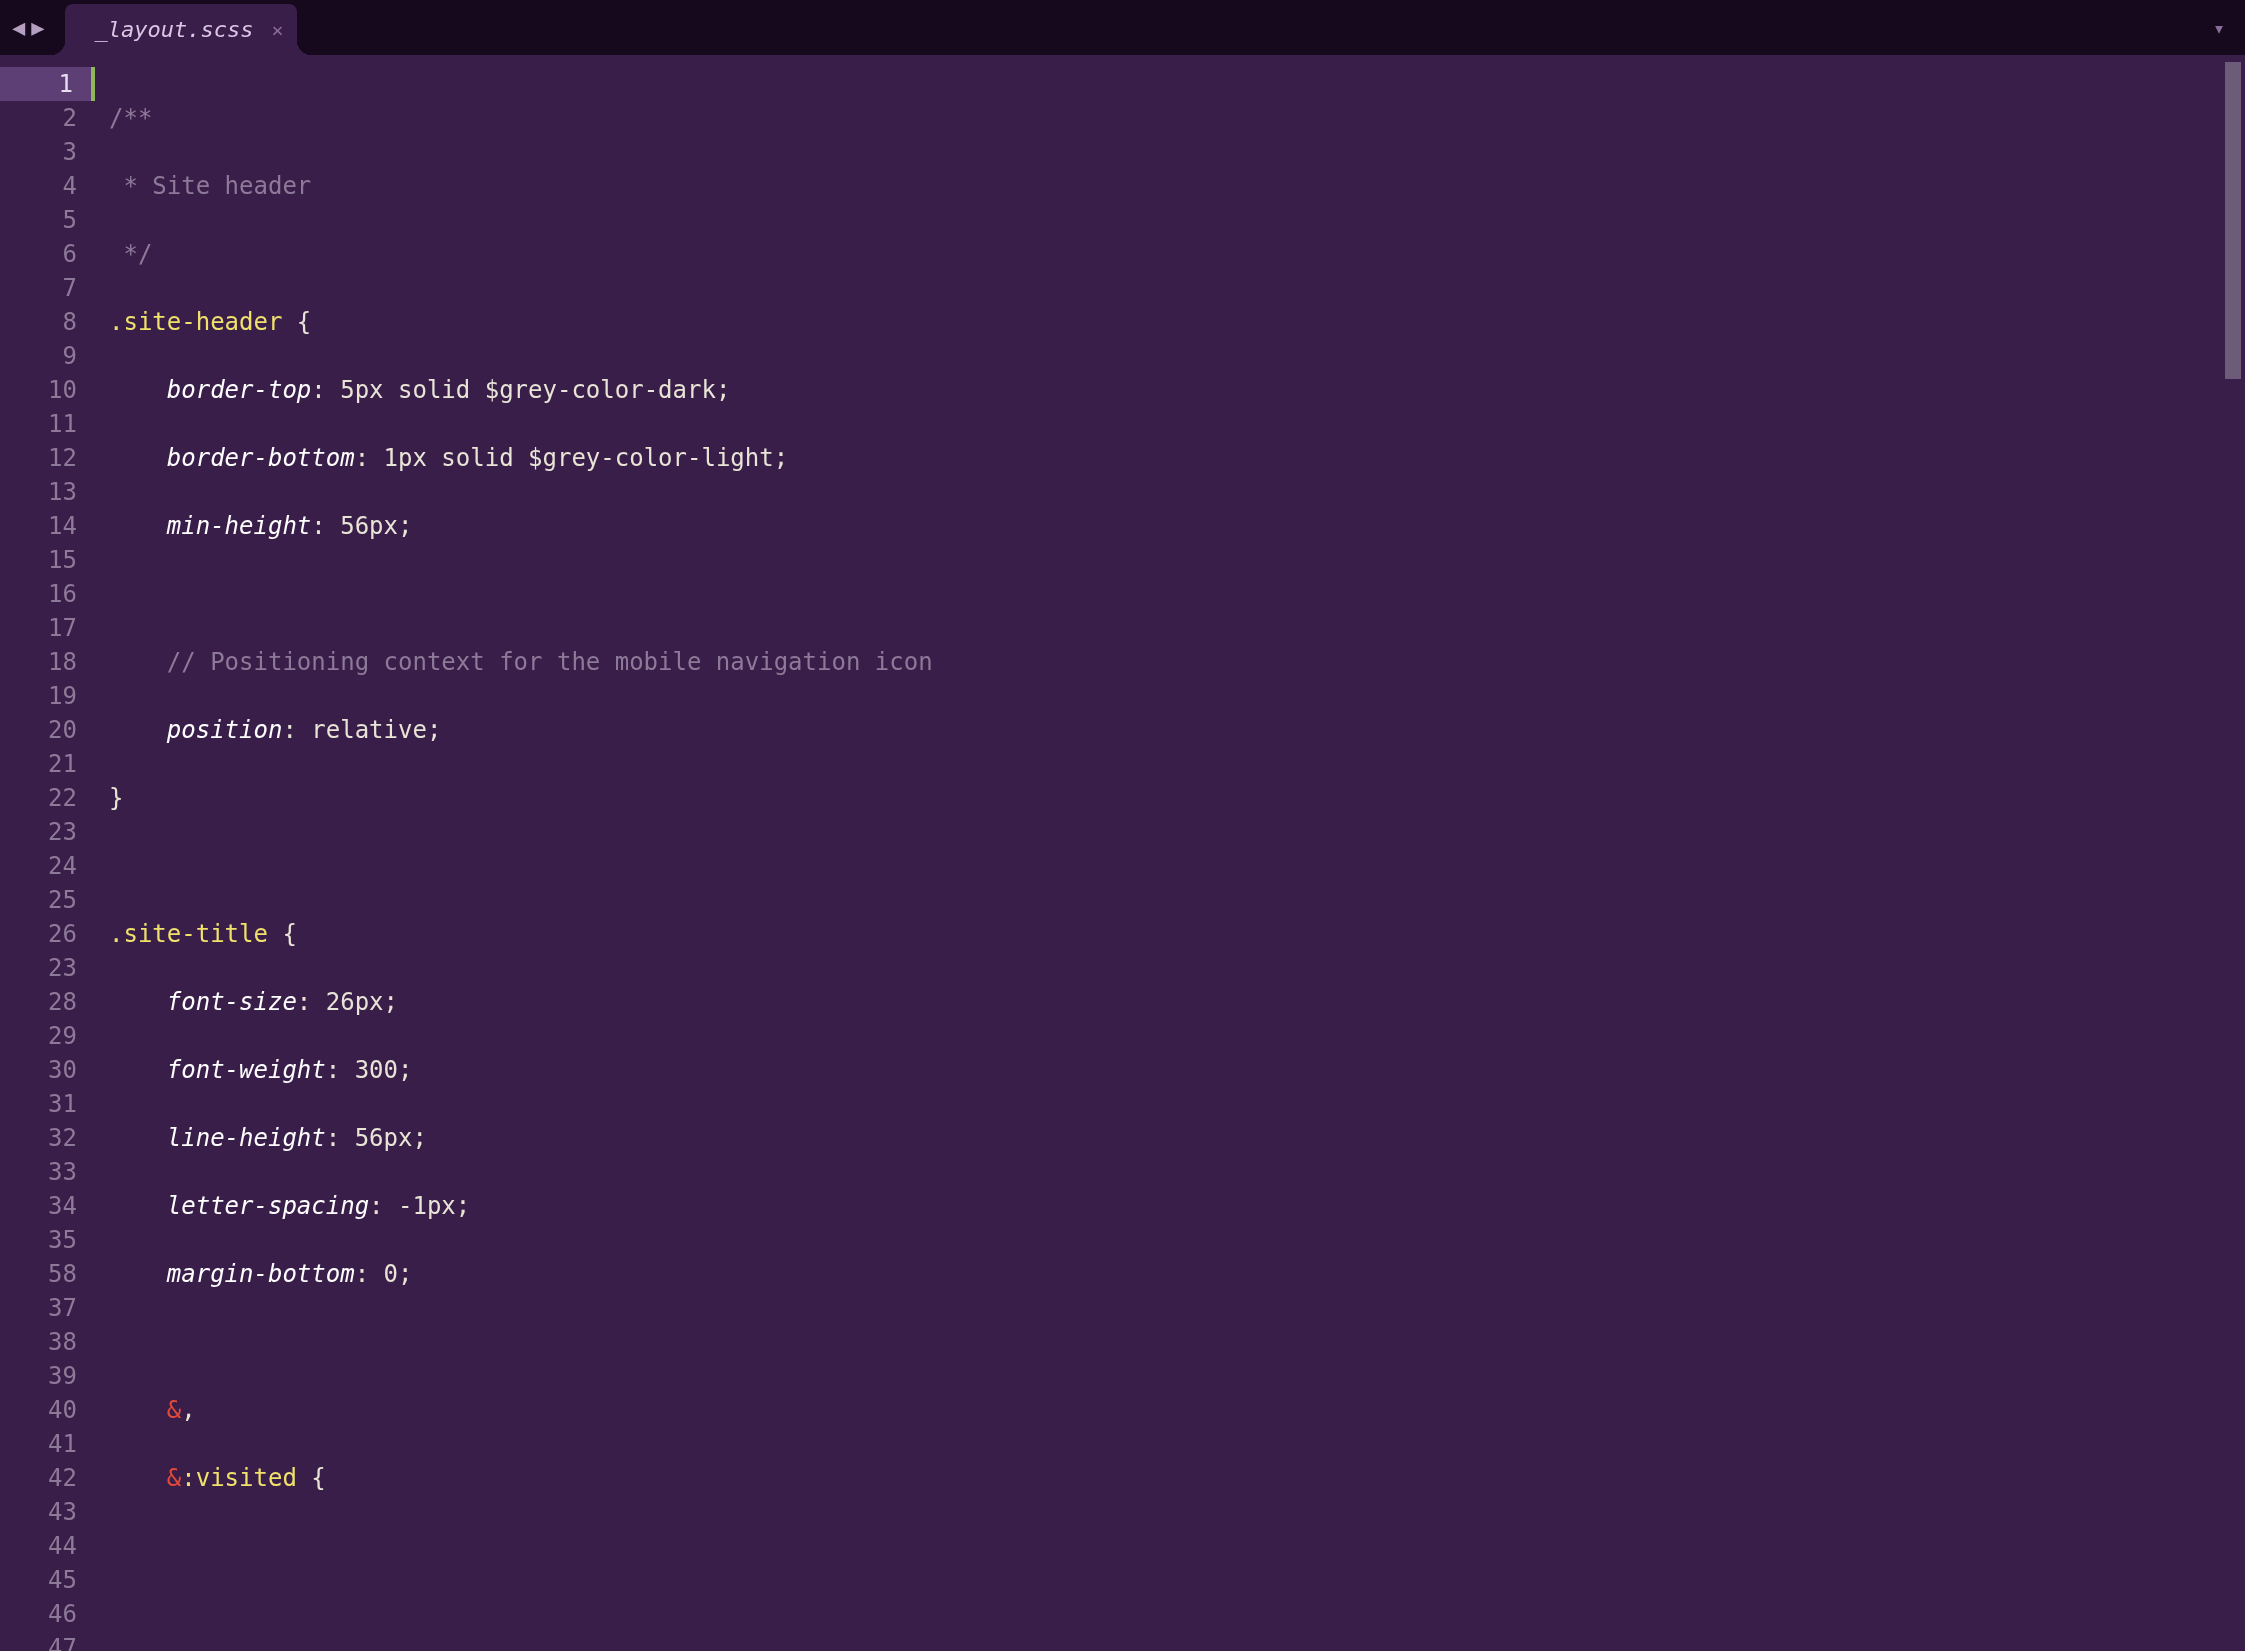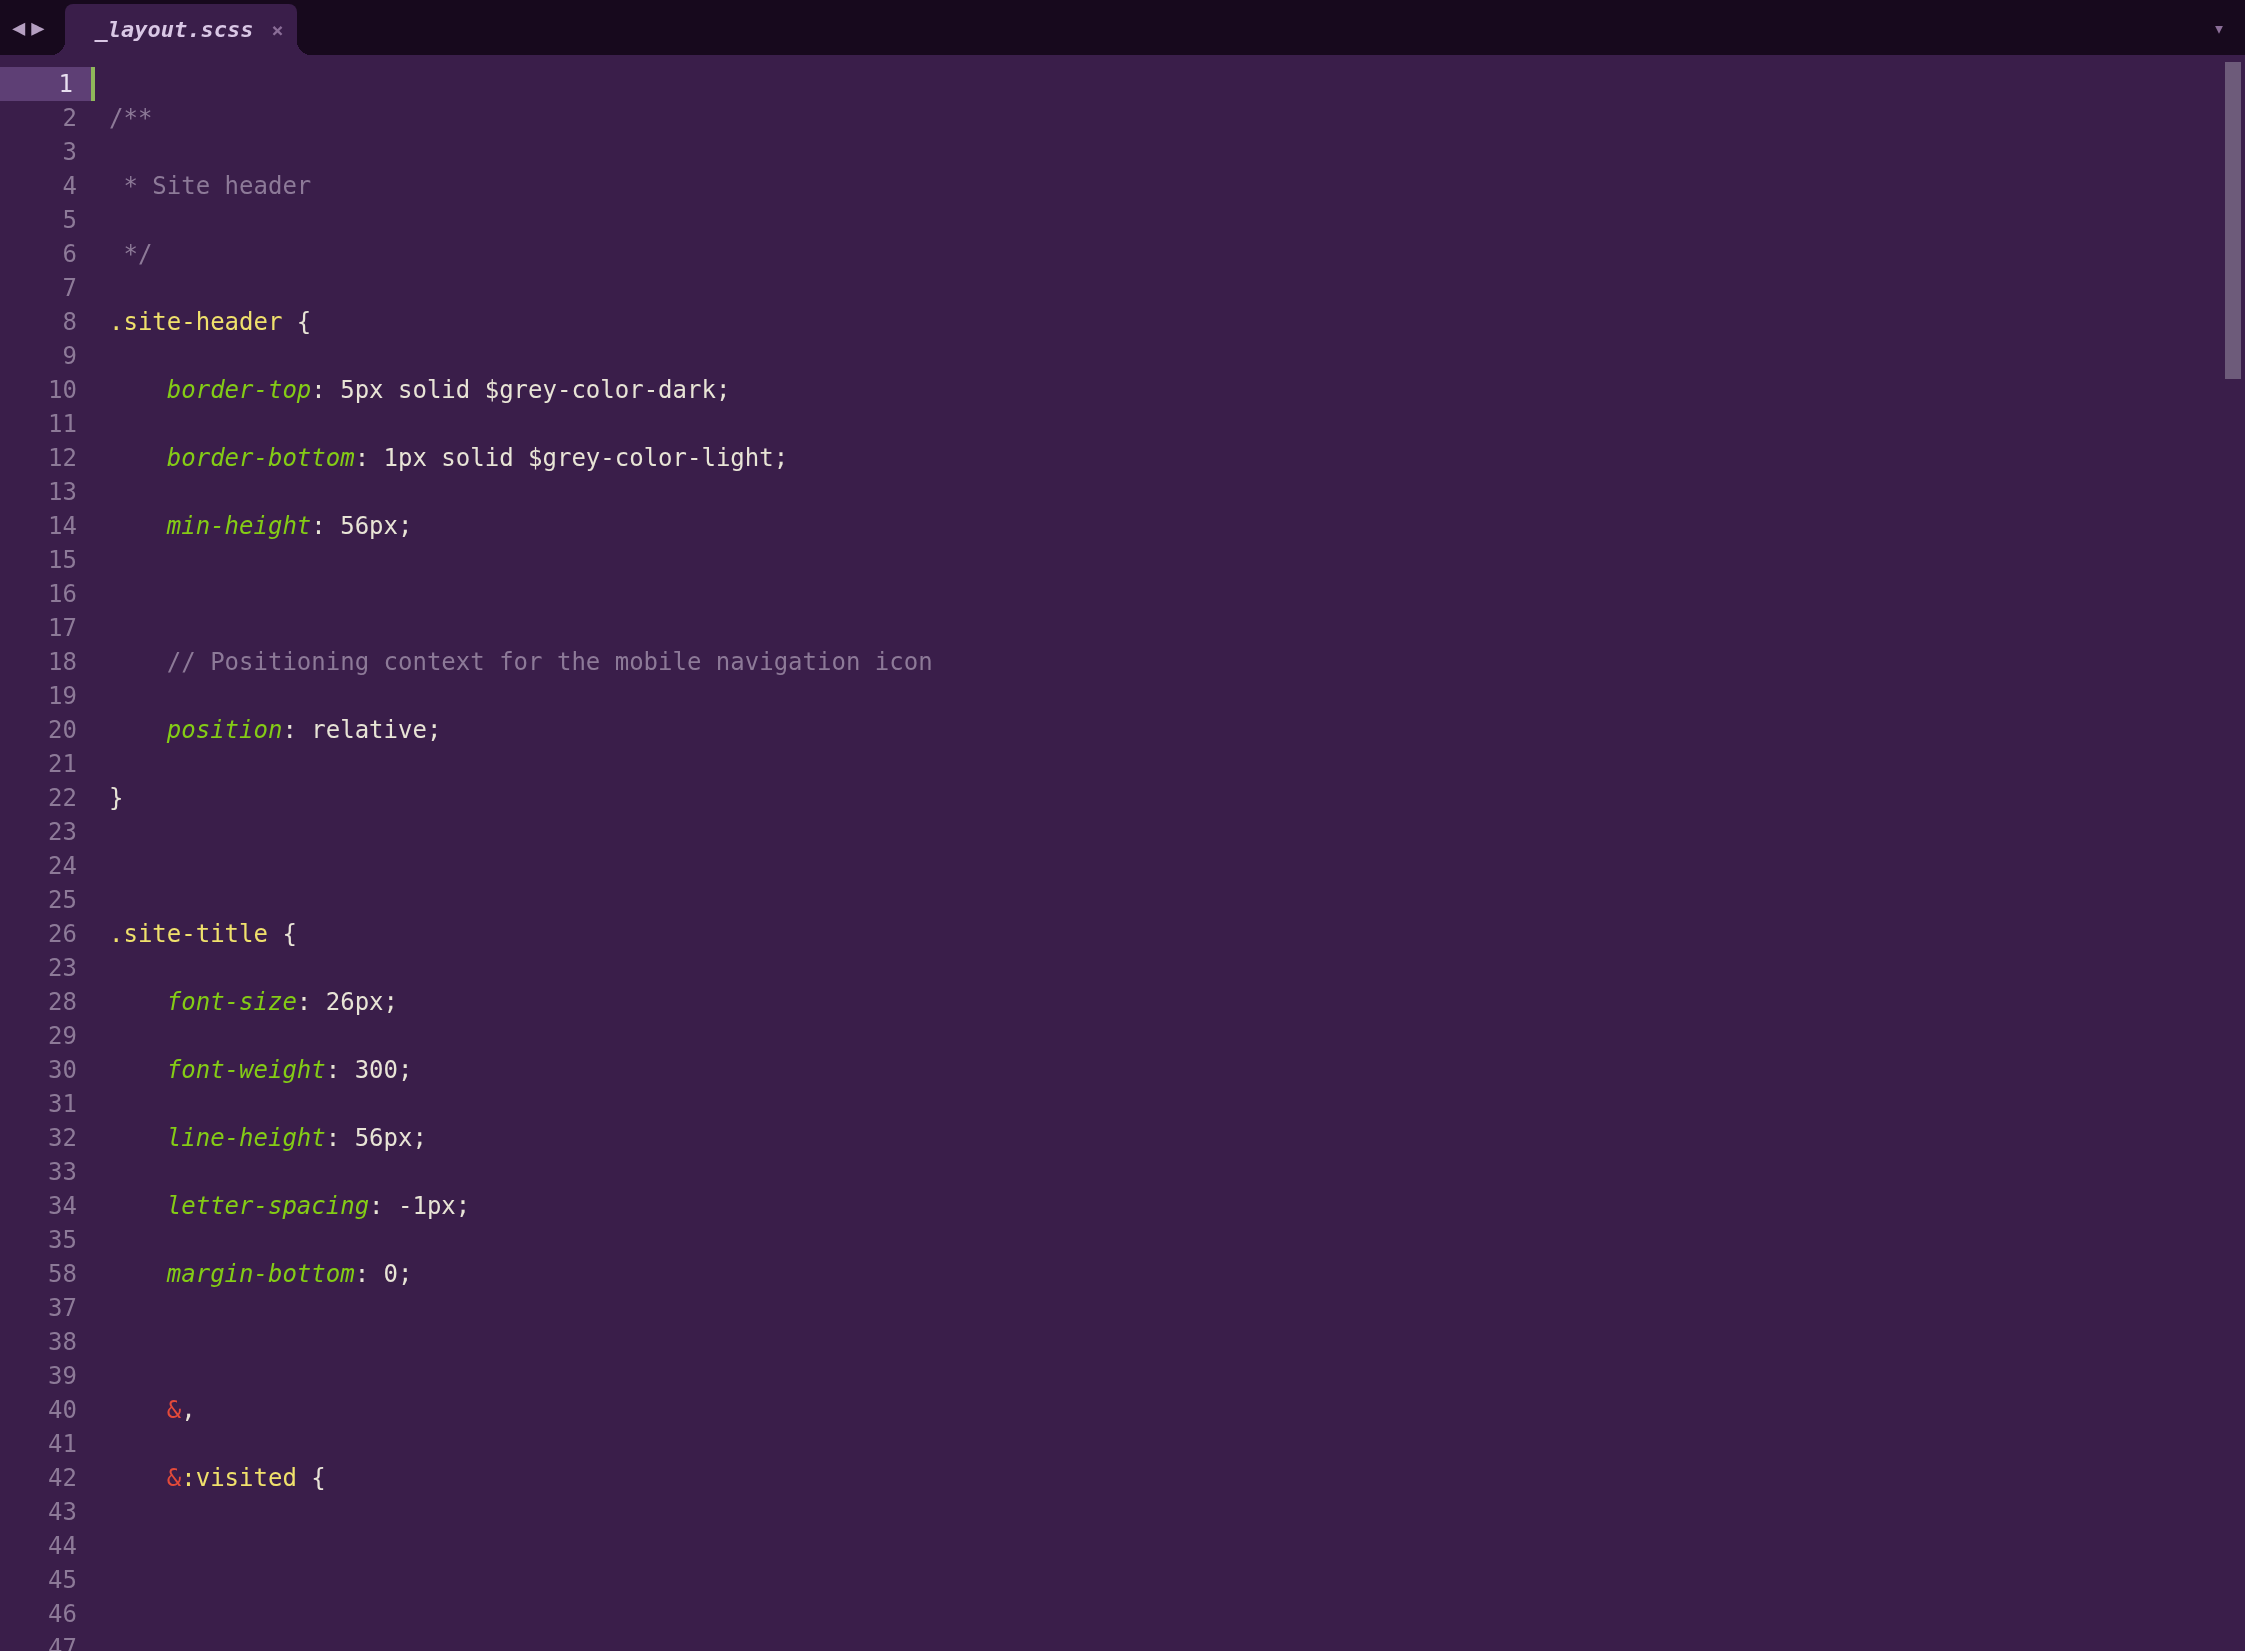--- a/index.html
+++ b/index.html
@@ -36,21 +36,21 @@
     background:#3a1e4a;
     padding:0 44px 0 30px;
     display:flex;
     align-items:center;
     border-top-left-radius:8px;
     border-top-right-radius:8px;
     position:relative;
     color:#d9c7e5;
     font-style:italic;
     font-size:22px;
-    font-weight:700;
+    font-weight:400;
   }
   .tab-close {
     position:absolute; right:14px; top:50%; transform:translateY(-50%);
     font-size:20px; color:#8a6d97; font-style:normal;
   }
   .tab::before,.tab::after {
     content:''; position:absolute; bottom:0; width:14px; height:14px;
   }
   .tab::before { left:-14px; background:radial-gradient(circle at 0 0,#17091d 14px,#3a1e4a 0);}
   .tab::after  { right:-14px; background:radial-gradient(circle at 100% 0,#17091d 14px,#3a1e4a 0);}
@@ -82,21 +82,21 @@
     padding-top:12px;
     padding-left:14px;
     font-size:24px;
     line-height:34px;
     white-space:pre;
   }
   .line { height:34px; }
   
   .cm  { color:#8d7a98; }            
   .sel { color:#f0e16c; }            
-  .prop{ color:#84cc16; font-style:italic; }
+  .prop{ color:#ffffff; font-style:italic; }
   .punc{ color:#e8e4d6; }
   .val { color:#e8e4d6; }
   .amp { color:#e34a3a; }
   .pseudo { color:#f0e16c; }
   
   .minimap {
     position:absolute;
     top:59px; right:10px;
     width:119px;
     height:calc(100% - 69px);

